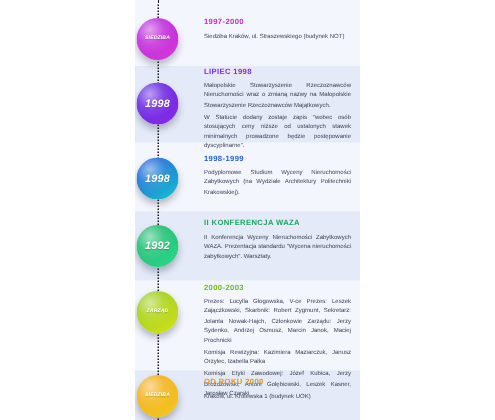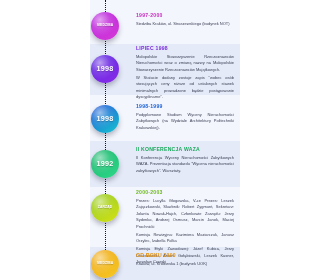--- a/index.html
+++ b/index.html
@@ -64,20 +64,21 @@
     z-index: 4;
   }
   .node .node-label {
     font-size: 7.2px;
     font-weight: bold;
     color: #ffffff;
     letter-spacing: 0.2px;
     line-height: 1;
     text-shadow: 0 0.5px 1px rgba(0,0,0,0.25);
     white-space: nowrap;
+    font-style: italic;
   }
   .node .node-label.tiny { font-size: 3.4px; letter-spacing: 0.1px; }
 
   
   .entry {
     position: absolute;
     left: 46px;
     width: 98px;
     z-index: 3;
   }

